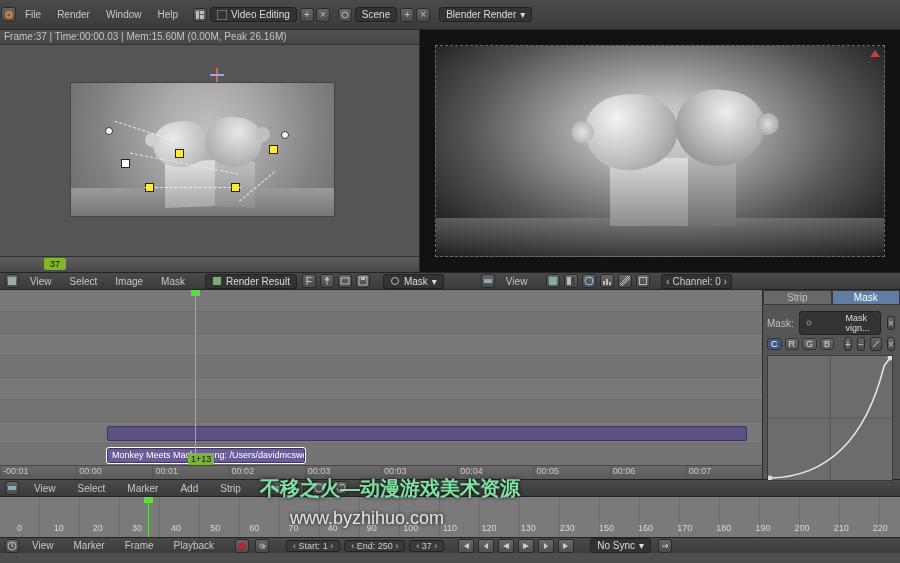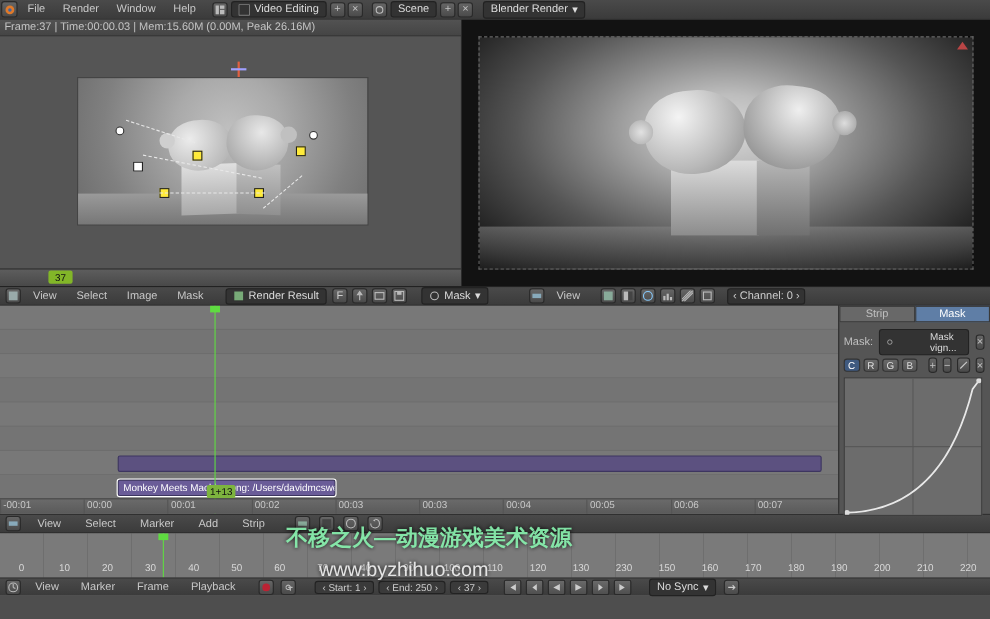--- a/index.html
+++ b/index.html
@@ -8,21 +8,21 @@
     height: 563px;
     background: #4e4e4e;
     font-family: "Helvetica Neue", Arial, sans-serif;
     font-size: 10px;
     color: #c0c0c0;
     overflow: hidden;
     position: relative;
   }
   
   .topbar {
-    height: 18px;
+    height: 30px;
     background: linear-gradient(#4a4a4a,#3b3b3b);
     display: flex; align-items: center;
     border-bottom: 1px solid #2a2a2a;
   }
   .menu-item { padding: 0 8px; color: #c8c8c8; }
   .sp2 { flex: 0 0 6px; }
   .drop-field {
     background: #333; border: 1px solid #222; border-radius: 3px;
     padding: 1px 6px; color: #ddd; display: inline-flex; align-items:center; gap:4px;
     margin: 0 2px;

